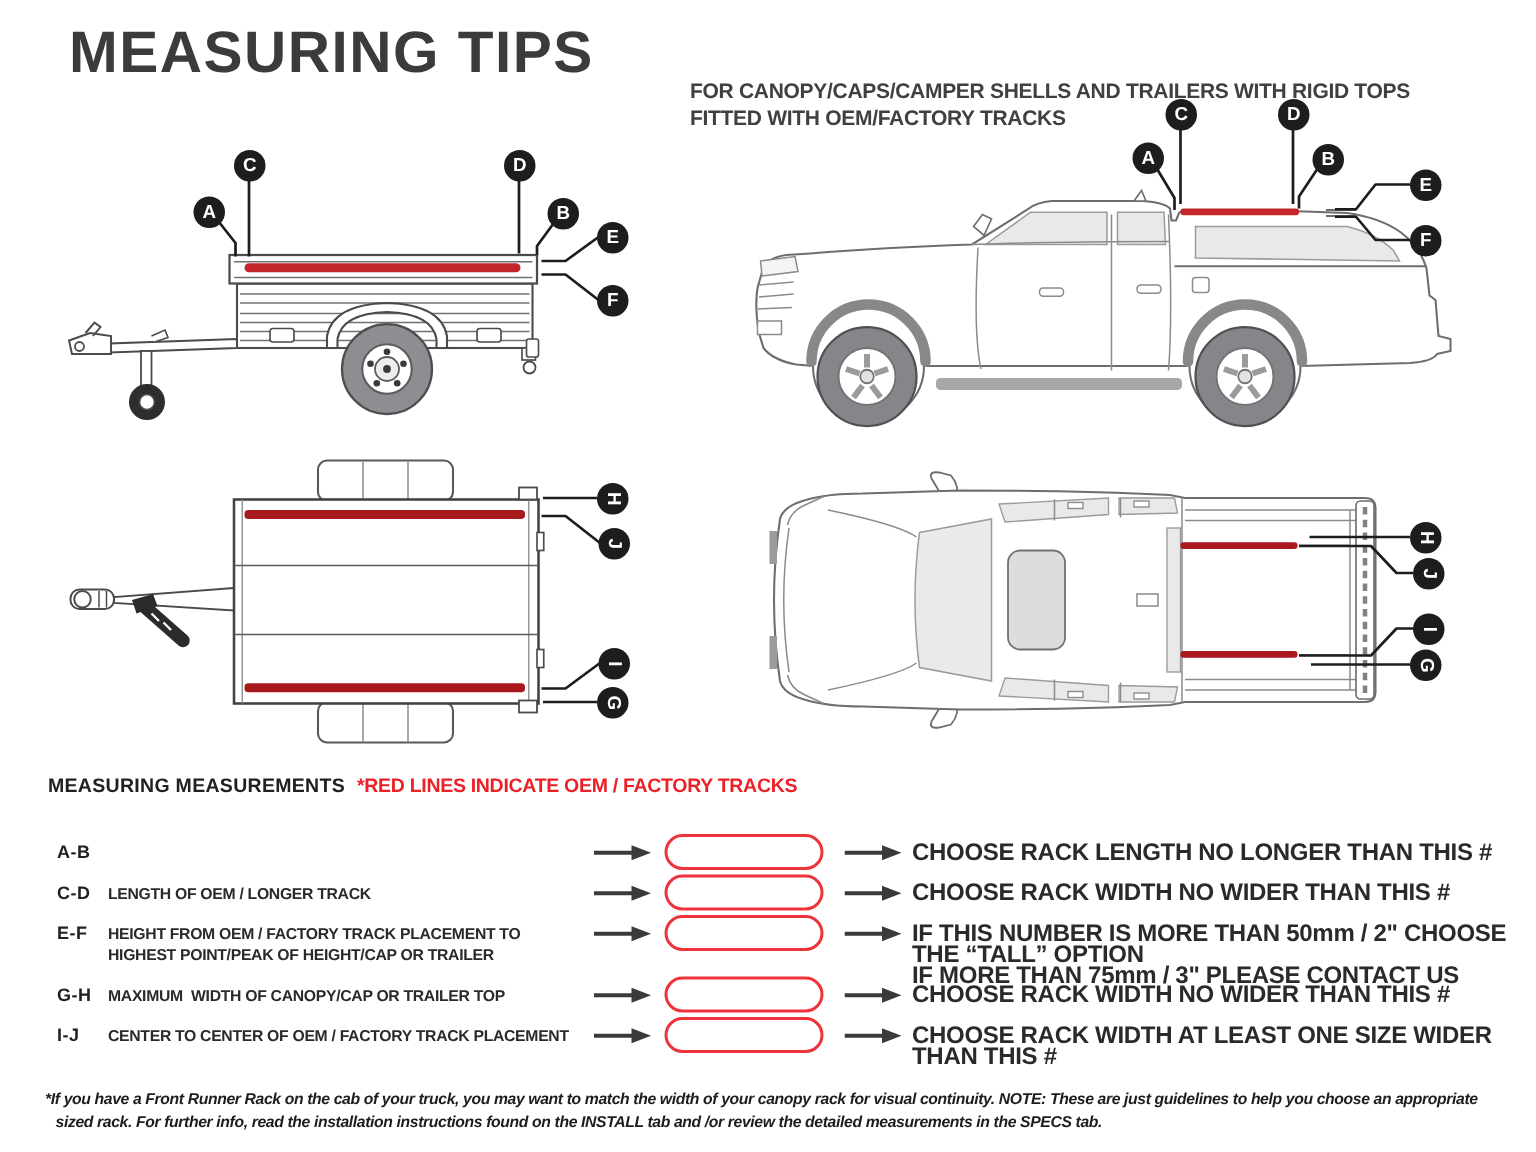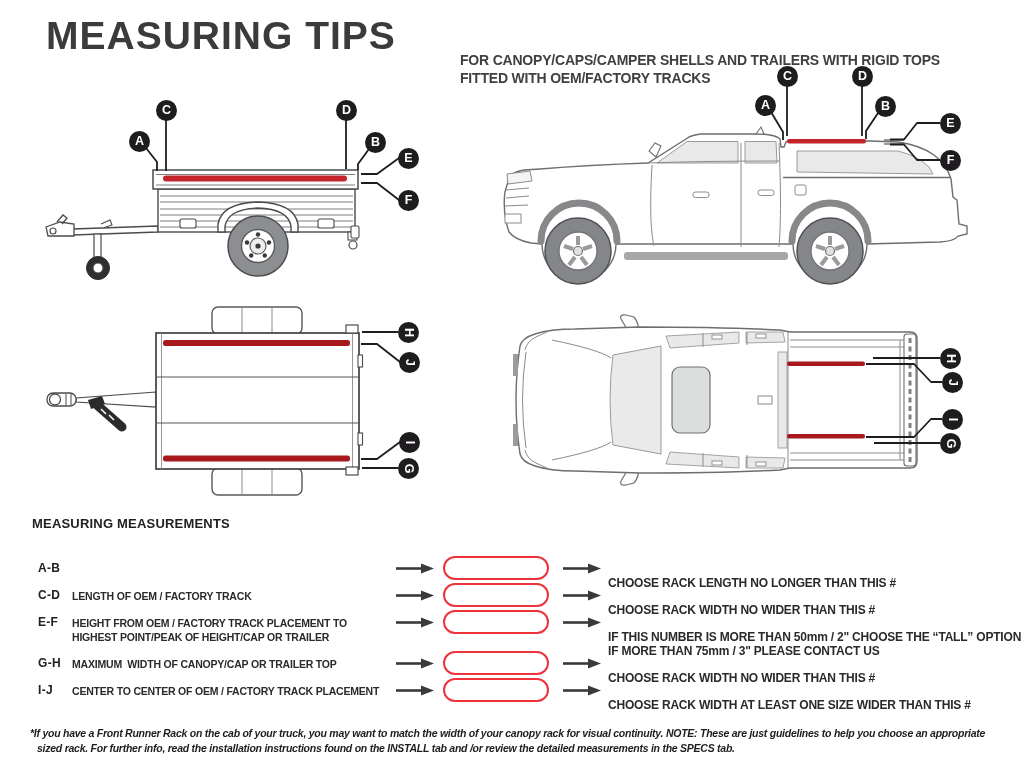--- a/index.html
+++ b/index.html
@@ -25,21 +25,21 @@
               color:#ec2027; letter-spacing:-0.2px; }
 
   .mrow { position:absolute; left:38px; width:986px; height:25px; }
   .mrow .code   { position:absolute; left:0;   top:5px; font-size:12px; font-weight:bold; color:#232022; line-height:14px; letter-spacing:0.3px; }
   .mrow .desc   { position:absolute; left:34px; top:6px; width:322px; font-size:10.5px; font-weight:bold;
                   color:#2b292b; line-height:14px; letter-spacing:-0.2px; white-space:pre-wrap; }
   .mrow .arrow1 { position:absolute; left:358px; top:7px; }
   .mrow .pill   { position:absolute; left:405px; top:0;  width:106px; height:24px;
                   border:2px solid #ee343a; border-radius:13px; background:#ffffff; }
   .mrow .arrow2 { position:absolute; left:525px; top:7px; }
-  .mrow .result { position:absolute; left:570px; top:20px; width:416px; font-size:12px; font-weight:bold;
+  .mrow .result { position:absolute; left:570px; top:6px; width:416px; font-size:16px; font-weight:bold;
                   color:#2b292b; line-height:14px; letter-spacing:-0.2px; white-space:pre-wrap; }
 
   .footnote { position:absolute; left:30px; top:726px; width:994px; font-size:10.5px; font-weight:bold;
               color:#1d1c1e; line-height:14.5px; letter-spacing:-0.25px;font-style:italic; }
   .footnote .l2 { margin-left:7px; }
 </style>
 </head>
 <body>
 
 <div class="canvas">
@@ -323,20 +323,21 @@
   <div class="callout rot" style="left:399px; top:352px;">J</div>
   <div class="callout rot" style="left:399px; top:432px;">I</div>
   <div class="callout rot" style="left:398px; top:458px;">G</div>
 
   <div class="callout rot" style="left:940px; top:348px;">H</div>
   <div class="callout rot" style="left:942px; top:372px;">J</div>
   <div class="callout rot" style="left:942px; top:409px;">I</div>
   <div class="callout rot" style="left:940px; top:433px;">G</div>
 
   <div class="sec-heading">MEASURING MEASUREMENTS</div>
+  <div class="sec-note">*RED LINES INDICATE OEM / FACTORY TRACKS</div>
 
   <div class="mrow" style="top:556px;">
     <span class="code">A-B</span>
     <span class="arrow1">
         <svg width="38" height="11" viewBox="0 0 38 11">
           <line x1="0" y1="5.5" x2="27" y2="5.5" stroke="#3a3a3c" stroke-width="2.6"></line>
           <polygon points="25,0.5 38,5.5 25,10.5" fill="#3a3a3c"></polygon>
         </svg>
       </span>
     <div class="pill"></div>
@@ -344,21 +345,21 @@
         <svg width="38" height="11" viewBox="0 0 38 11">
           <line x1="0" y1="5.5" x2="27" y2="5.5" stroke="#3a3a3c" stroke-width="2.6"></line>
           <polygon points="25,0.5 38,5.5 25,10.5" fill="#3a3a3c"></polygon>
         </svg>
       </span>
     <span class="result">CHOOSE RACK LENGTH NO LONGER THAN THIS #</span>
   </div>
 
   <div class="mrow" style="top:583px;">
     <span class="code">C-D</span>
-    <span class="desc">LENGTH OF OEM / FACTORY TRACK</span>
+    <span class="desc">LENGTH OF OEM / LONGER TRACK</span>
     <span class="arrow1">
         <svg width="38" height="11" viewBox="0 0 38 11">
           <line x1="0" y1="5.5" x2="27" y2="5.5" stroke="#3a3a3c" stroke-width="2.6"></line>
           <polygon points="25,0.5 38,5.5 25,10.5" fill="#3a3a3c"></polygon>
         </svg>
       </span>
     <div class="pill"></div>
     <span class="arrow2">
         <svg width="38" height="11" viewBox="0 0 38 11">
           <line x1="0" y1="5.5" x2="27" y2="5.5" stroke="#3a3a3c" stroke-width="2.6"></line>

